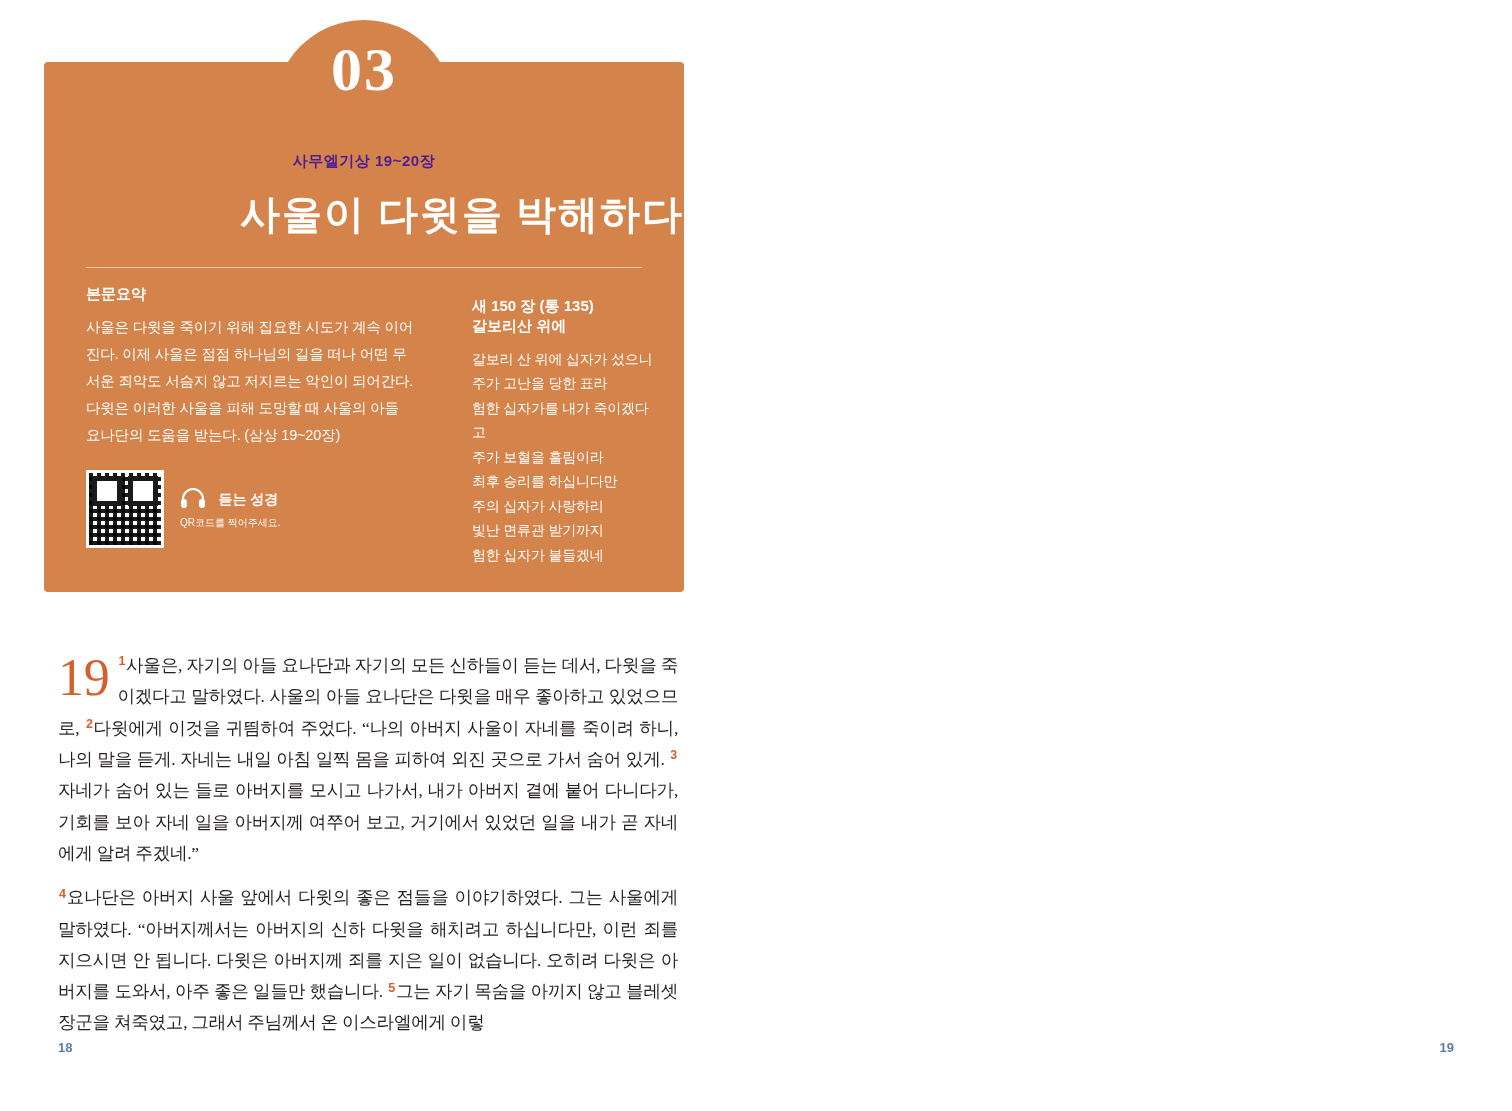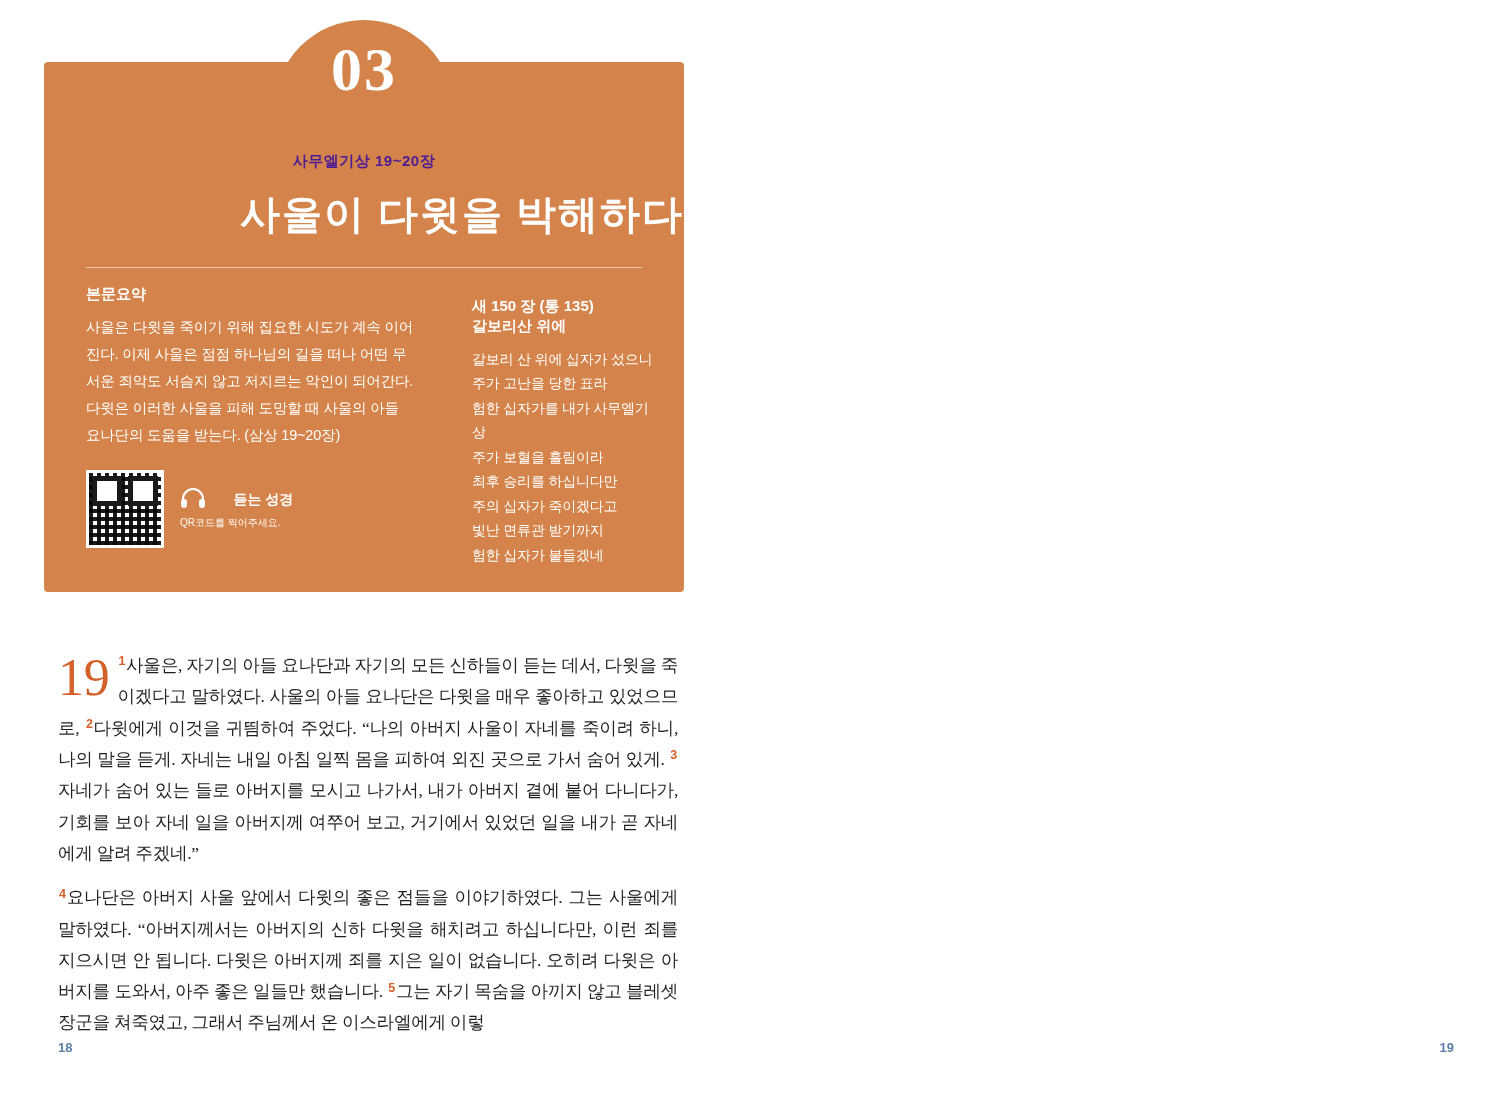--- a/index.html
+++ b/index.html
@@ -138,21 +138,21 @@
     background: #ffffff;
   }
   .qr-code::before { left: 3px; top: 3px; }
   .qr-code::after { right: 3px; top: 3px; }
   .qr-text { color: #ffffff; }
   .headphone {
     display: inline-block;
     vertical-align: middle;
     margin-right: 8px;
   }
-  .qr-label { font-size: 14px; font-weight: 700; margin-left: 15px; }
+  .qr-label { font-size: 14px; font-weight: 700; }
   .qr-sub { font-size: 10px; margin-top: 4px; opacity: 0.95; }
 
   
   .body-col {
     position: absolute;
     font-family: "Liberation Serif", serif;
     font-size: 17.6px;
     line-height: 1.78;
     color: #231f20;
     text-align: justify;
@@ -209,24 +209,24 @@
     </div>
 
     <div class="hero-col-right">
       <div class="hero-h">
         <div>새 150 장 (통 135)</div>
         <div>갈보리산 위에</div>
       </div>
       <div>
         <div class="hymn-line">갈보리 산 위에 십자가 섰으니</div>
         <div class="hymn-line">주가 고난을 당한 표라</div>
-        <div class="hymn-line">험한 십자가를 내가 사무엘기상</div>
+        <div class="hymn-line">험한 십자가를 내가 죽이겠다고</div>
         <div class="hymn-line">주가 보혈을 흘림이라</div>
         <div class="hymn-line">최후 승리를 하십니다만</div>
-        <div class="hymn-line">주의 십자가 죽이겠다고</div>
+        <div class="hymn-line">주의 십자가 사랑하리</div>
         <div class="hymn-line">빛난 면류관 받기까지</div>
         <div class="hymn-line">험한 십자가 붙들겠네</div>
       </div>
     </div>
 
     <div class="qr-wrap">
       <div class="qr-code"></div>
       <div class="qr-text">
         <div>
           <span class="headphone">

